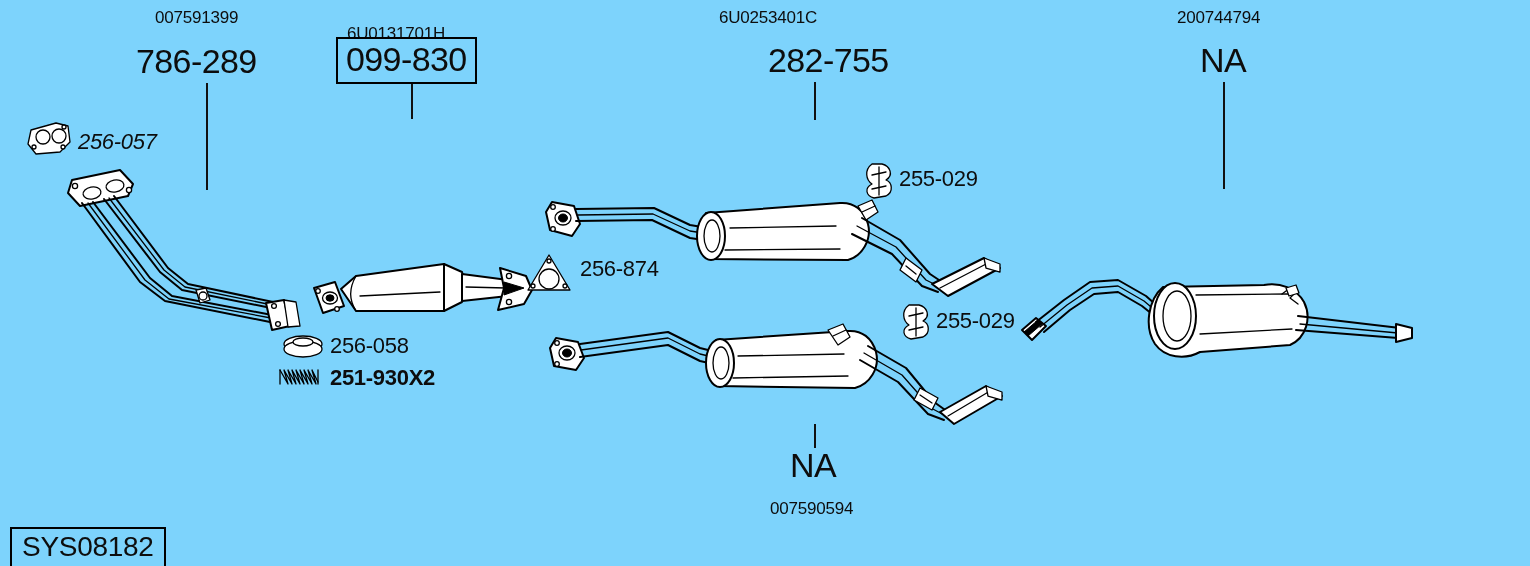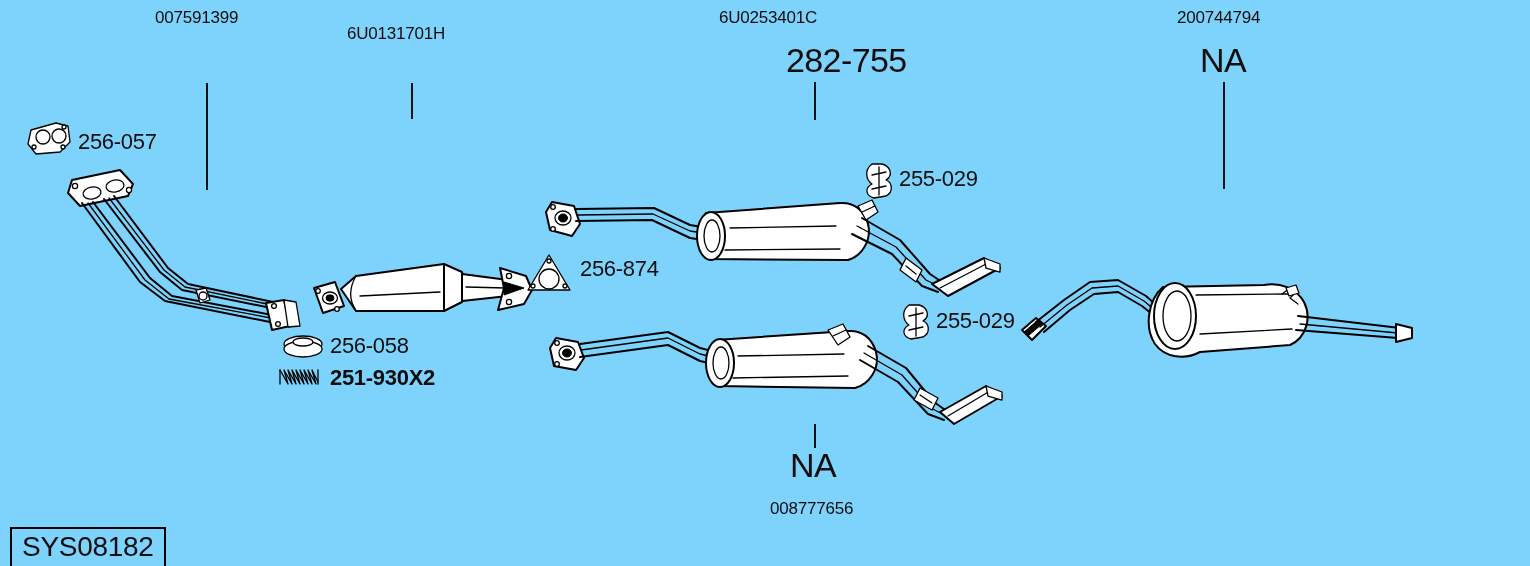--- a/index.html
+++ b/index.html
@@ -254,33 +254,35 @@
 
   </svg>
 
   <div class="leader" style="left:206px; top:83px; height:107px;"></div>
   <div class="leader" style="left:411px; top:83px; height:36px;"></div>
   <div class="leader" style="left:814px; top:82px; height:38px;"></div>
   <div class="leader" style="left:1223px; top:82px; height:107px;"></div>
   <div class="leader" style="left:814px; top:424px; height:24px;"></div>
 
   <div class="lbl lbl-small" style="left:155px; top:9px;">007591399</div>
+  <div class="lbl lbl-big" style="left:136px; top:44px;">786-289</div>
 
   <div class="lbl lbl-small" style="left:347px; top:9px;margin-top:16px;">6U0131701H</div>
+  <div class="lbl lbl-big boxed" style="left:336px; top:37px;">099-830</div>
 
   <div class="lbl lbl-small" style="left:719px; top:9px;">6U0253401C</div>
-  <div class="lbl lbl-big" style="left:786px; top:43px;">282-755</div>
+  <div class="lbl lbl-big" style="left:768px; top:43px;">282-755</div>
 
   <div class="lbl lbl-small" style="left:1177px; top:9px;">200744794</div>
   <div class="lbl lbl-big" style="left:1200px; top:43px;">NA</div>
 
   <div class="lbl lbl-big" style="left:790px; top:448px;">NA</div>
-  <div class="lbl lbl-small" style="left:770px; top:500px;">008777656</div>
-
-  <div class="lbl lbl-med" style="left:78px; top:131px;">256-057</div>
+  <div class="lbl lbl-small" style="left:770px; top:500px;">007590594</div>
+
+  <div class="lbl lbl-med" style="left:78px; top:131px;font-style:italic;">256-057</div>
 
   <div class="lbl lbl-med" style="left:330px; top:335px;">256-058</div>
 
   <div class="lbl lbl-med" style="left:330px; top:367px;font-weight:bold;">251-930X2</div>
 
   <div class="lbl lbl-med" style="left:580px; top:258px;text-align:center;">256-874</div>
 
   <div class="lbl lbl-med" style="left:899px; top:168px;">255-029</div>
 
   <div class="lbl lbl-med" style="left:936px; top:310px;">255-029</div>

